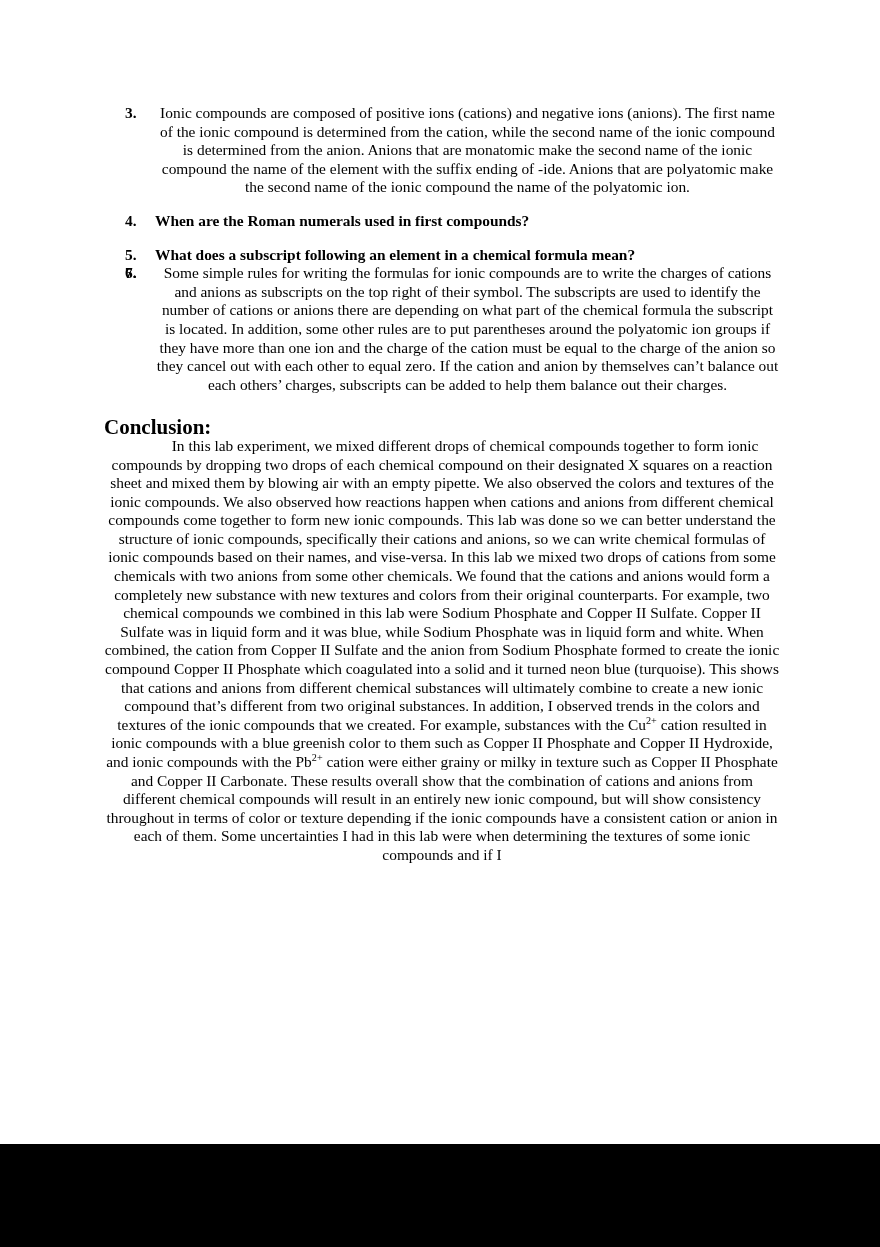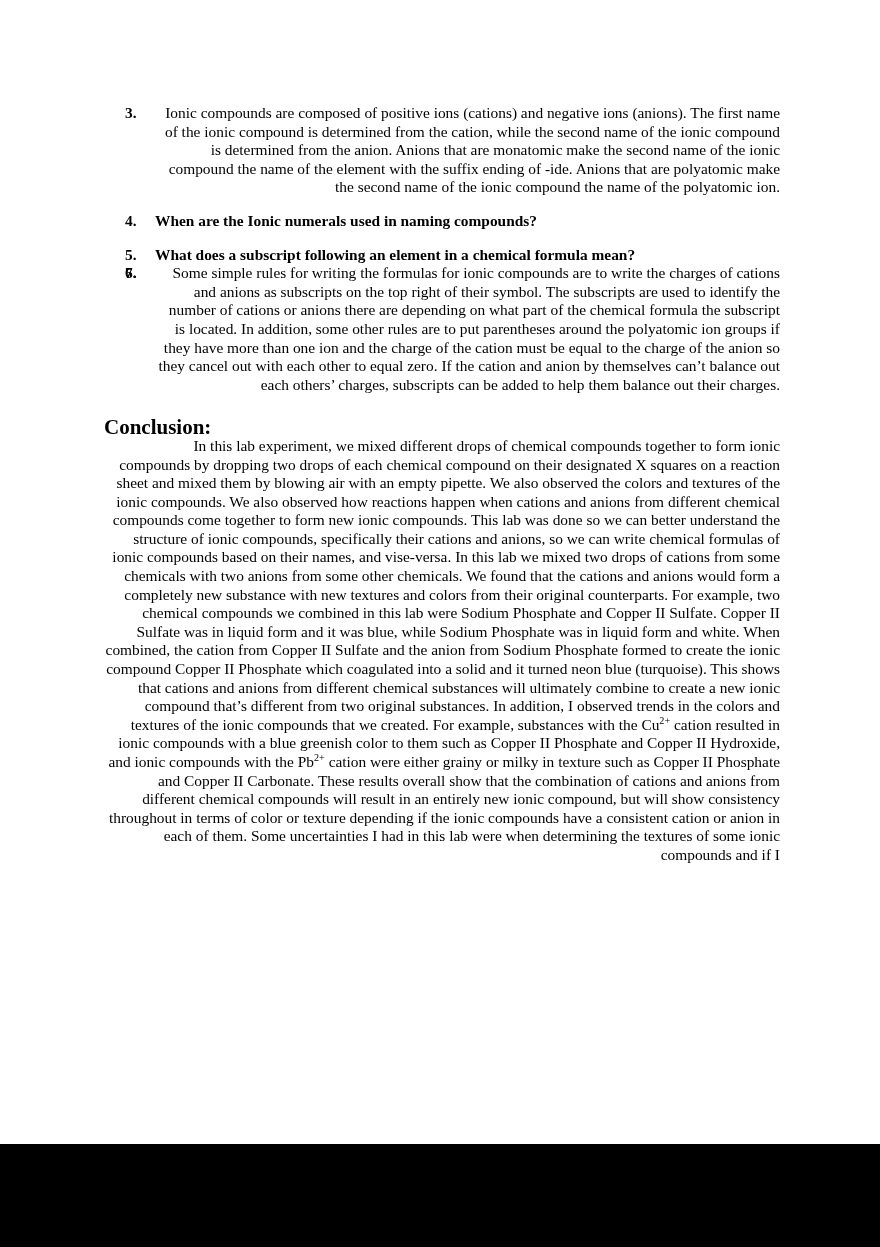--- a/index.html
+++ b/index.html
@@ -59,37 +59,37 @@
     font-weight: bold;
     font-size: 15.4px;
     line-height: 18.6px;
     margin: 0;
     text-align: left;
   }
   .qbody {
     font-size: 15.4px;
     line-height: 18.6px;
     margin: 0;
-    text-align: right;
+    text-align: center;
   }
 
   
   .section-heading {
     font-weight: bold;
     font-size: 21px;
     line-height: 18.6px;
     margin: 0;
     padding-top: 24px;
   }
   .concl-para {
     font-size: 15.4px;
     line-height: 18.6px;
     margin: 0;
     text-indent: 46px;
-    text-align: right;
+    text-align: center;
   }
   sup {
     font-size: 0.66em;
     line-height: 0;
     vertical-align: super;
   }
 
   
   .bottom-band {
     position: absolute;
@@ -108,21 +108,21 @@
 
     <ol class="qlist">
 
       <li class="qitem gap-after">
         <span class="qnum">3.</span>
         <p class="qbody">Ionic compounds are composed of positive ions (cations) and negative ions (anions). The first name of the ionic compound is determined from the cation, while the second name of the ionic compound is determined from the anion. Anions that are monatomic make the second name of the ionic compound the name of the element with the suffix ending of -ide. Anions that are polyatomic make the second name of the ionic compound the name of the polyatomic ion.</p>
       </li>
 
       <li class="qitem gap-after">
         <span class="qnum">4.</span>
-        <p class="qtitle">When are the Ionic numerals used in naming compounds?</p>
+        <p class="qtitle">When are the Roman numerals used in first compounds?</p>
       </li>
 
       <li class="qitem">
         <span class="qnum">5.</span>
         <p class="qtitle">What does a subscript following an element in a chemical formula mean?</p>
       </li>
 
       <li class="qitem">
         <span class="qnum">6.</span>
       </li>

